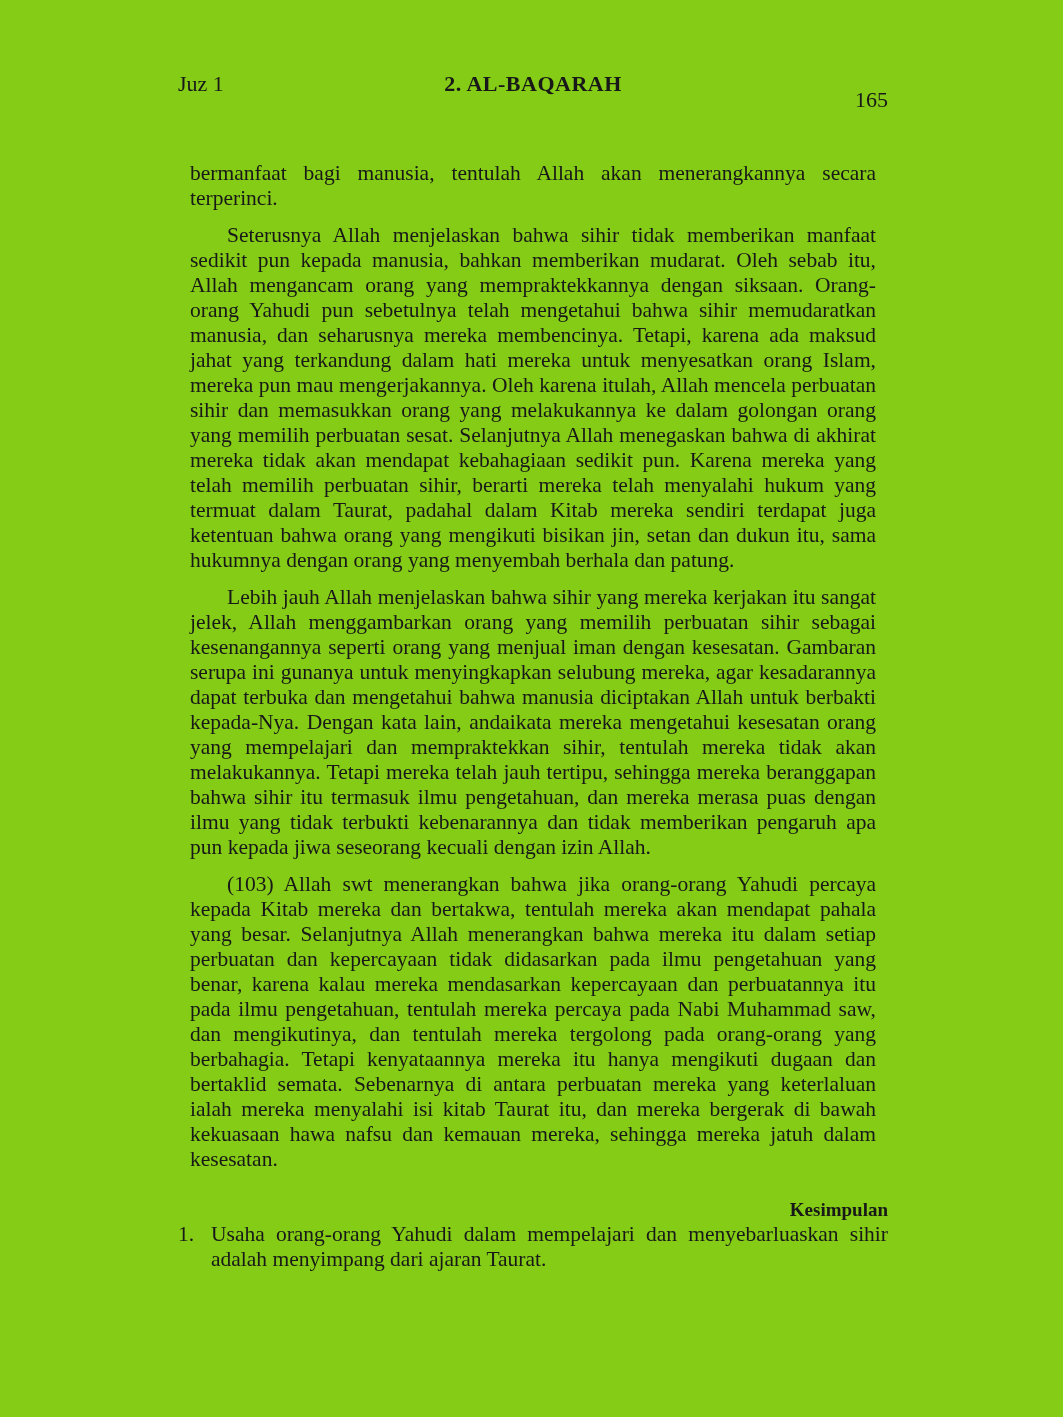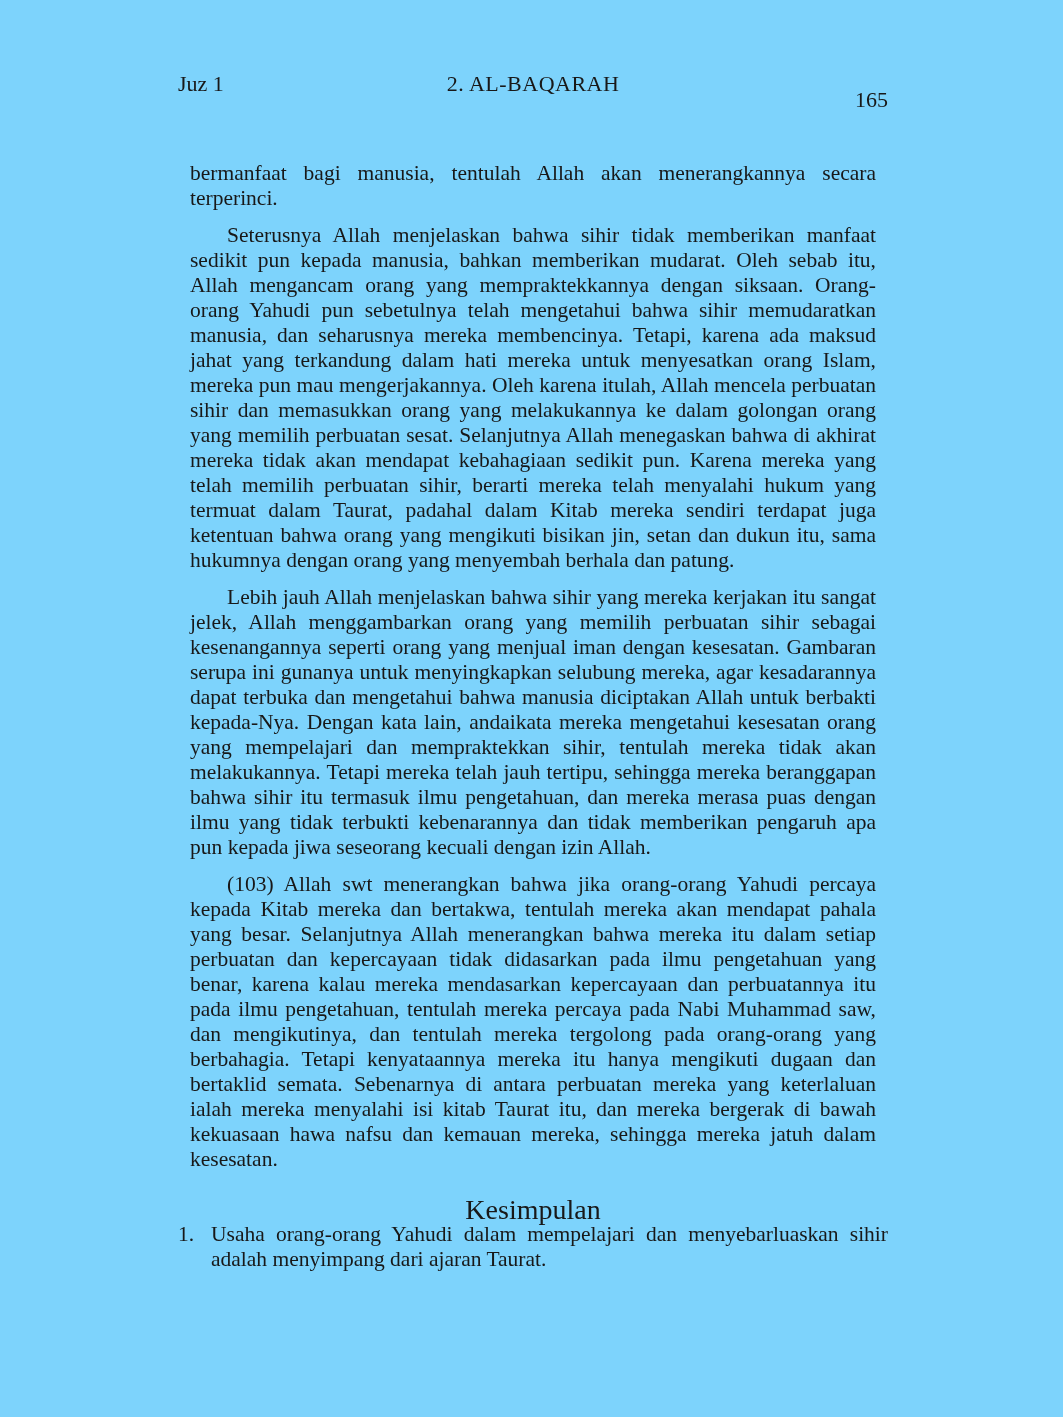--- a/index.html
+++ b/index.html
@@ -5,21 +5,21 @@
   * { box-sizing: border-box; }
   html, body {
     margin: 0;
     padding: 0;
     background: #ffffff;
   }
   .page {
     position: relative;
     width: 1063px;
     height: 1417px;
-    background: #7dd3fc;
+    background: #84cc16;
     font-family: "Liberation Serif", serif;
     color: #181818;
     overflow: hidden;
   }
   .content {
     position: absolute;
     left: 178px;
     top: 70px;
     width: 710px;
   }
@@ -35,20 +35,21 @@
     position: absolute;
     left: 0;
     top: 0;
   }
   .page-header .hdr-center {
     position: absolute;
     left: 50%;
     transform: translateX(-50%);
     top: 0;
     letter-spacing: 0.5px;
+    font-weight: bold;
   }
   .page-header .hdr-right {
     position: absolute;
     right: 0;
     top: 16px;
   }
   .body-text {
     margin-top: 64px;
     font-size: 21.5px;
     line-height: 25px;
@@ -59,24 +60,24 @@
     text-indent: 37px;
   }
   .para.no-indent {
     text-indent: 0;
   }
   .conclusion {
     margin-top: 25px;
   }
   .conclusion-heading {
     margin: 0;
-    font-size: 28px;
+    font-size: 19px;
     line-height: 25px;
-    font-weight: normal;
-    text-align: center;
+    font-weight: bold;
+    text-align: right;
   }
   .conclusion-item {
     display: flex;
     align-items: flex-start;
     font-size: 21.5px;
     line-height: 25px;
   }
   .conclusion-item .item-number {
     flex: 0 0 33px;
   }

